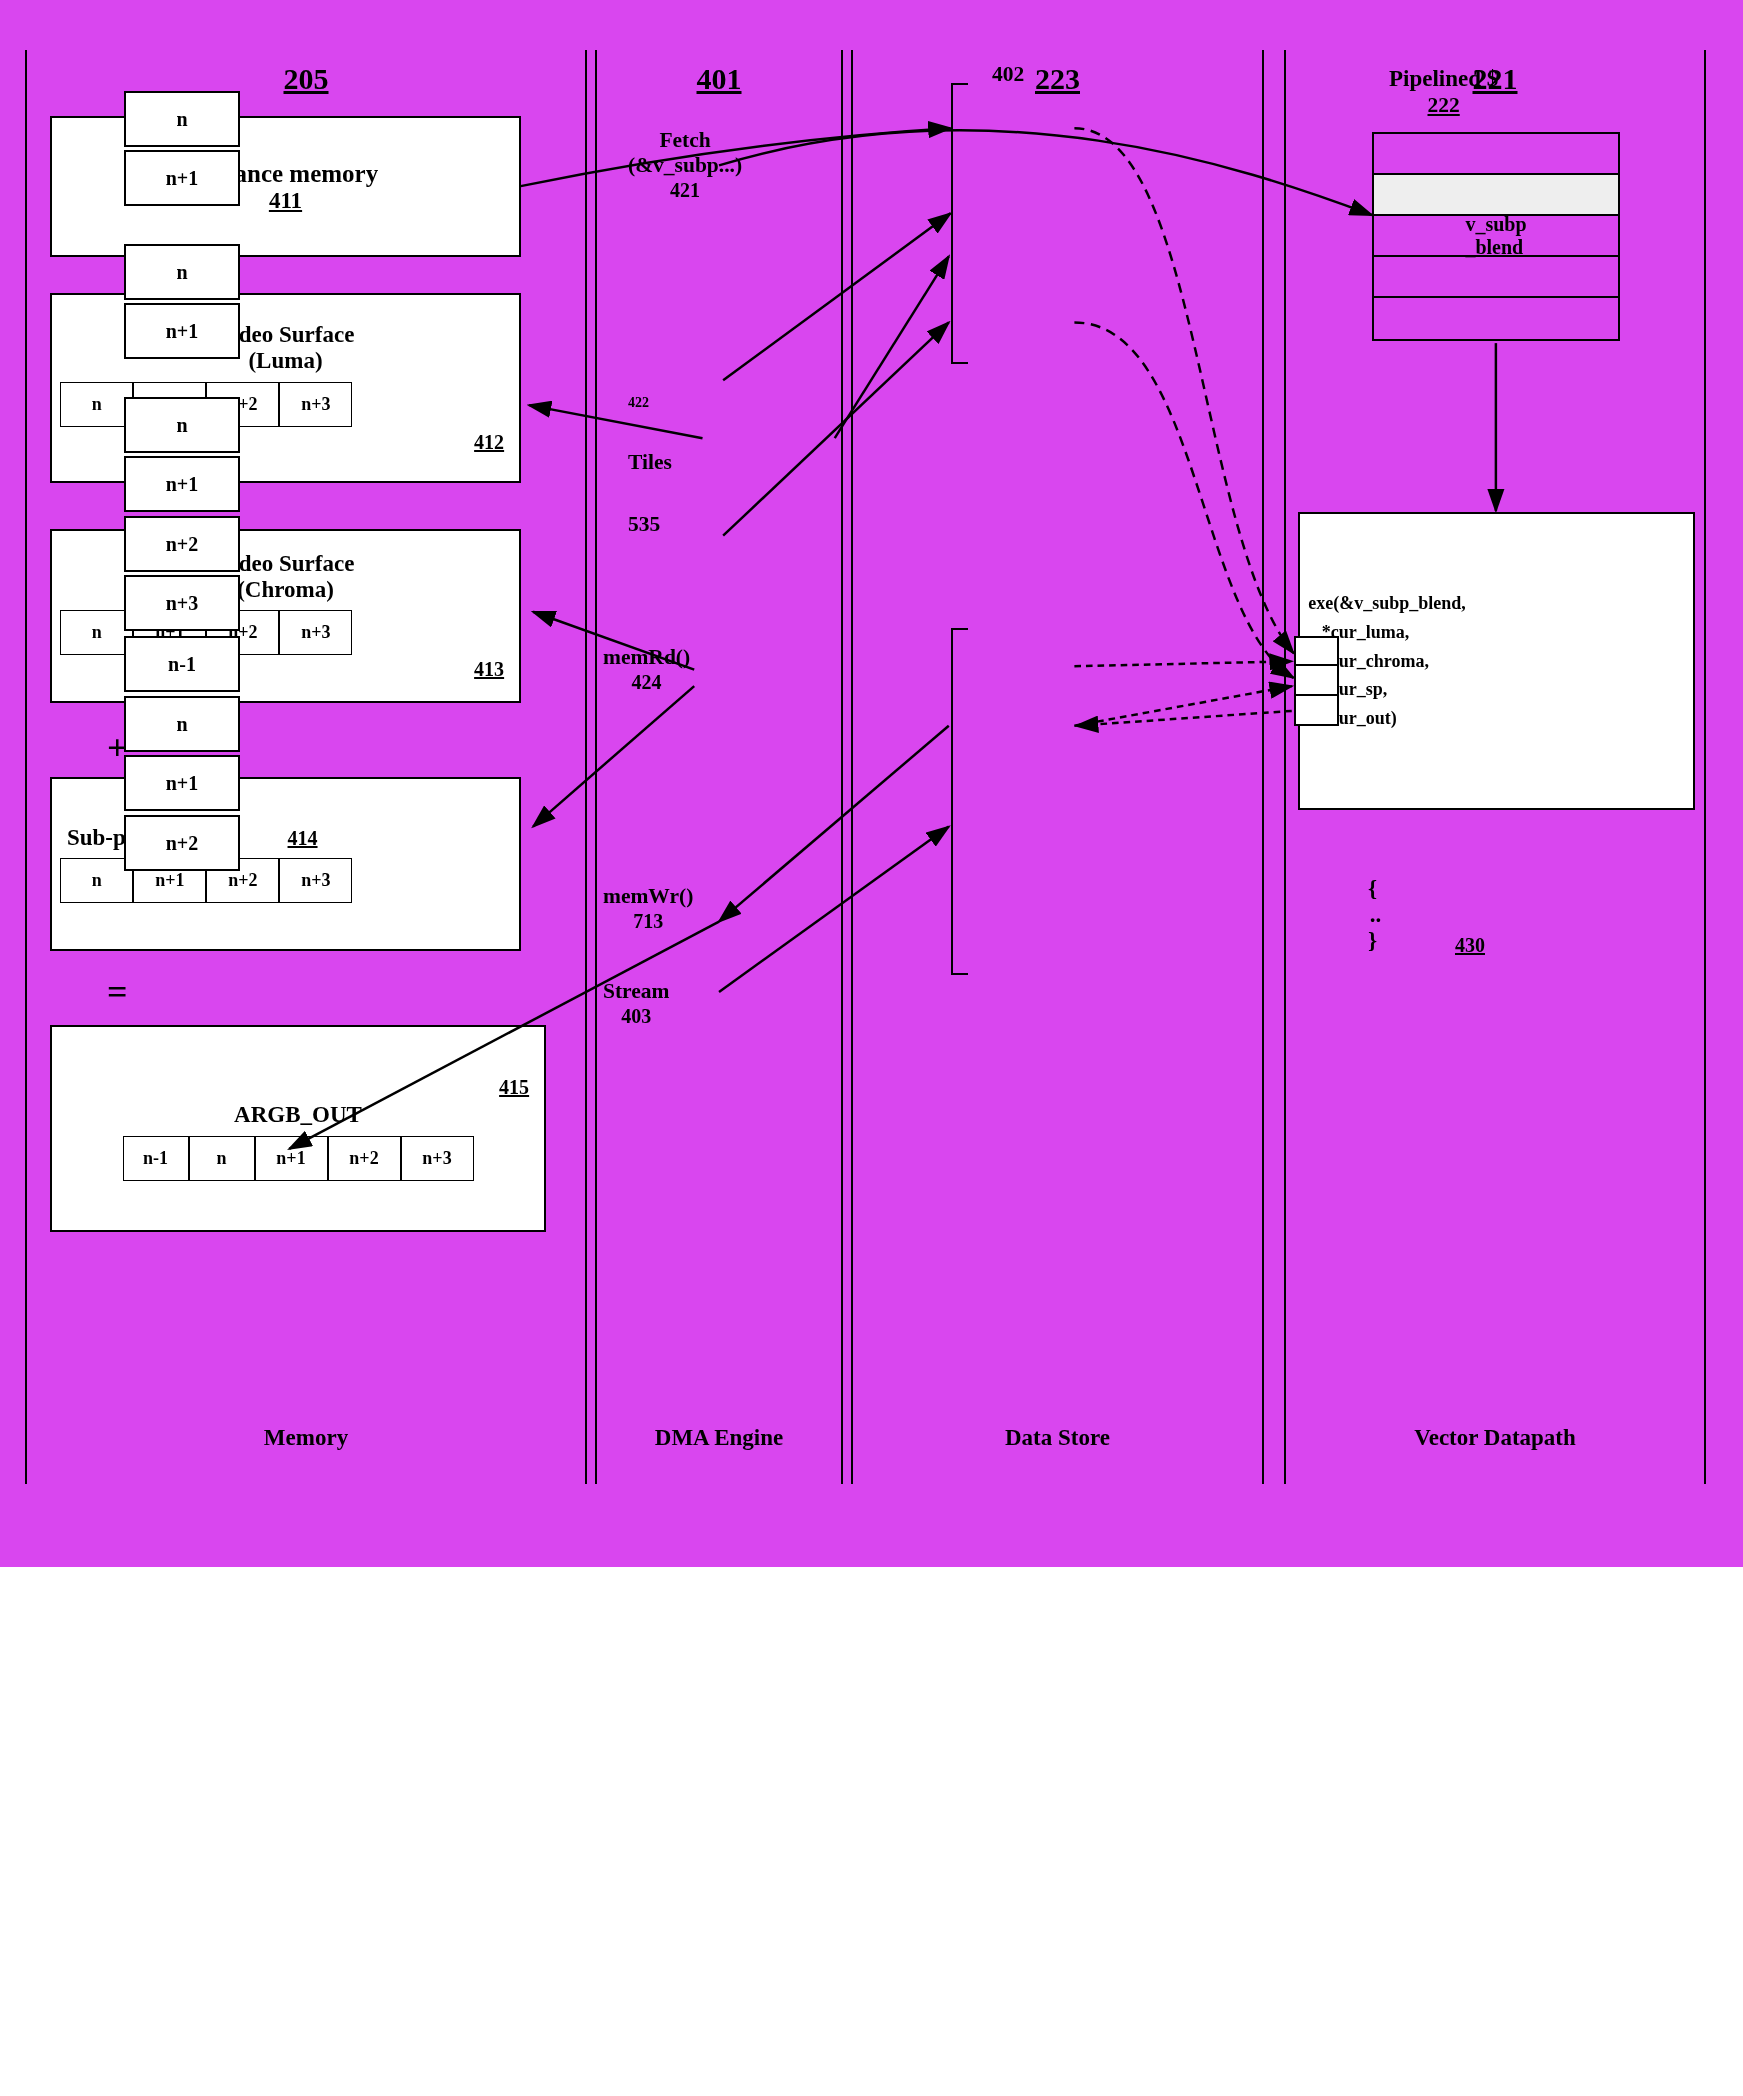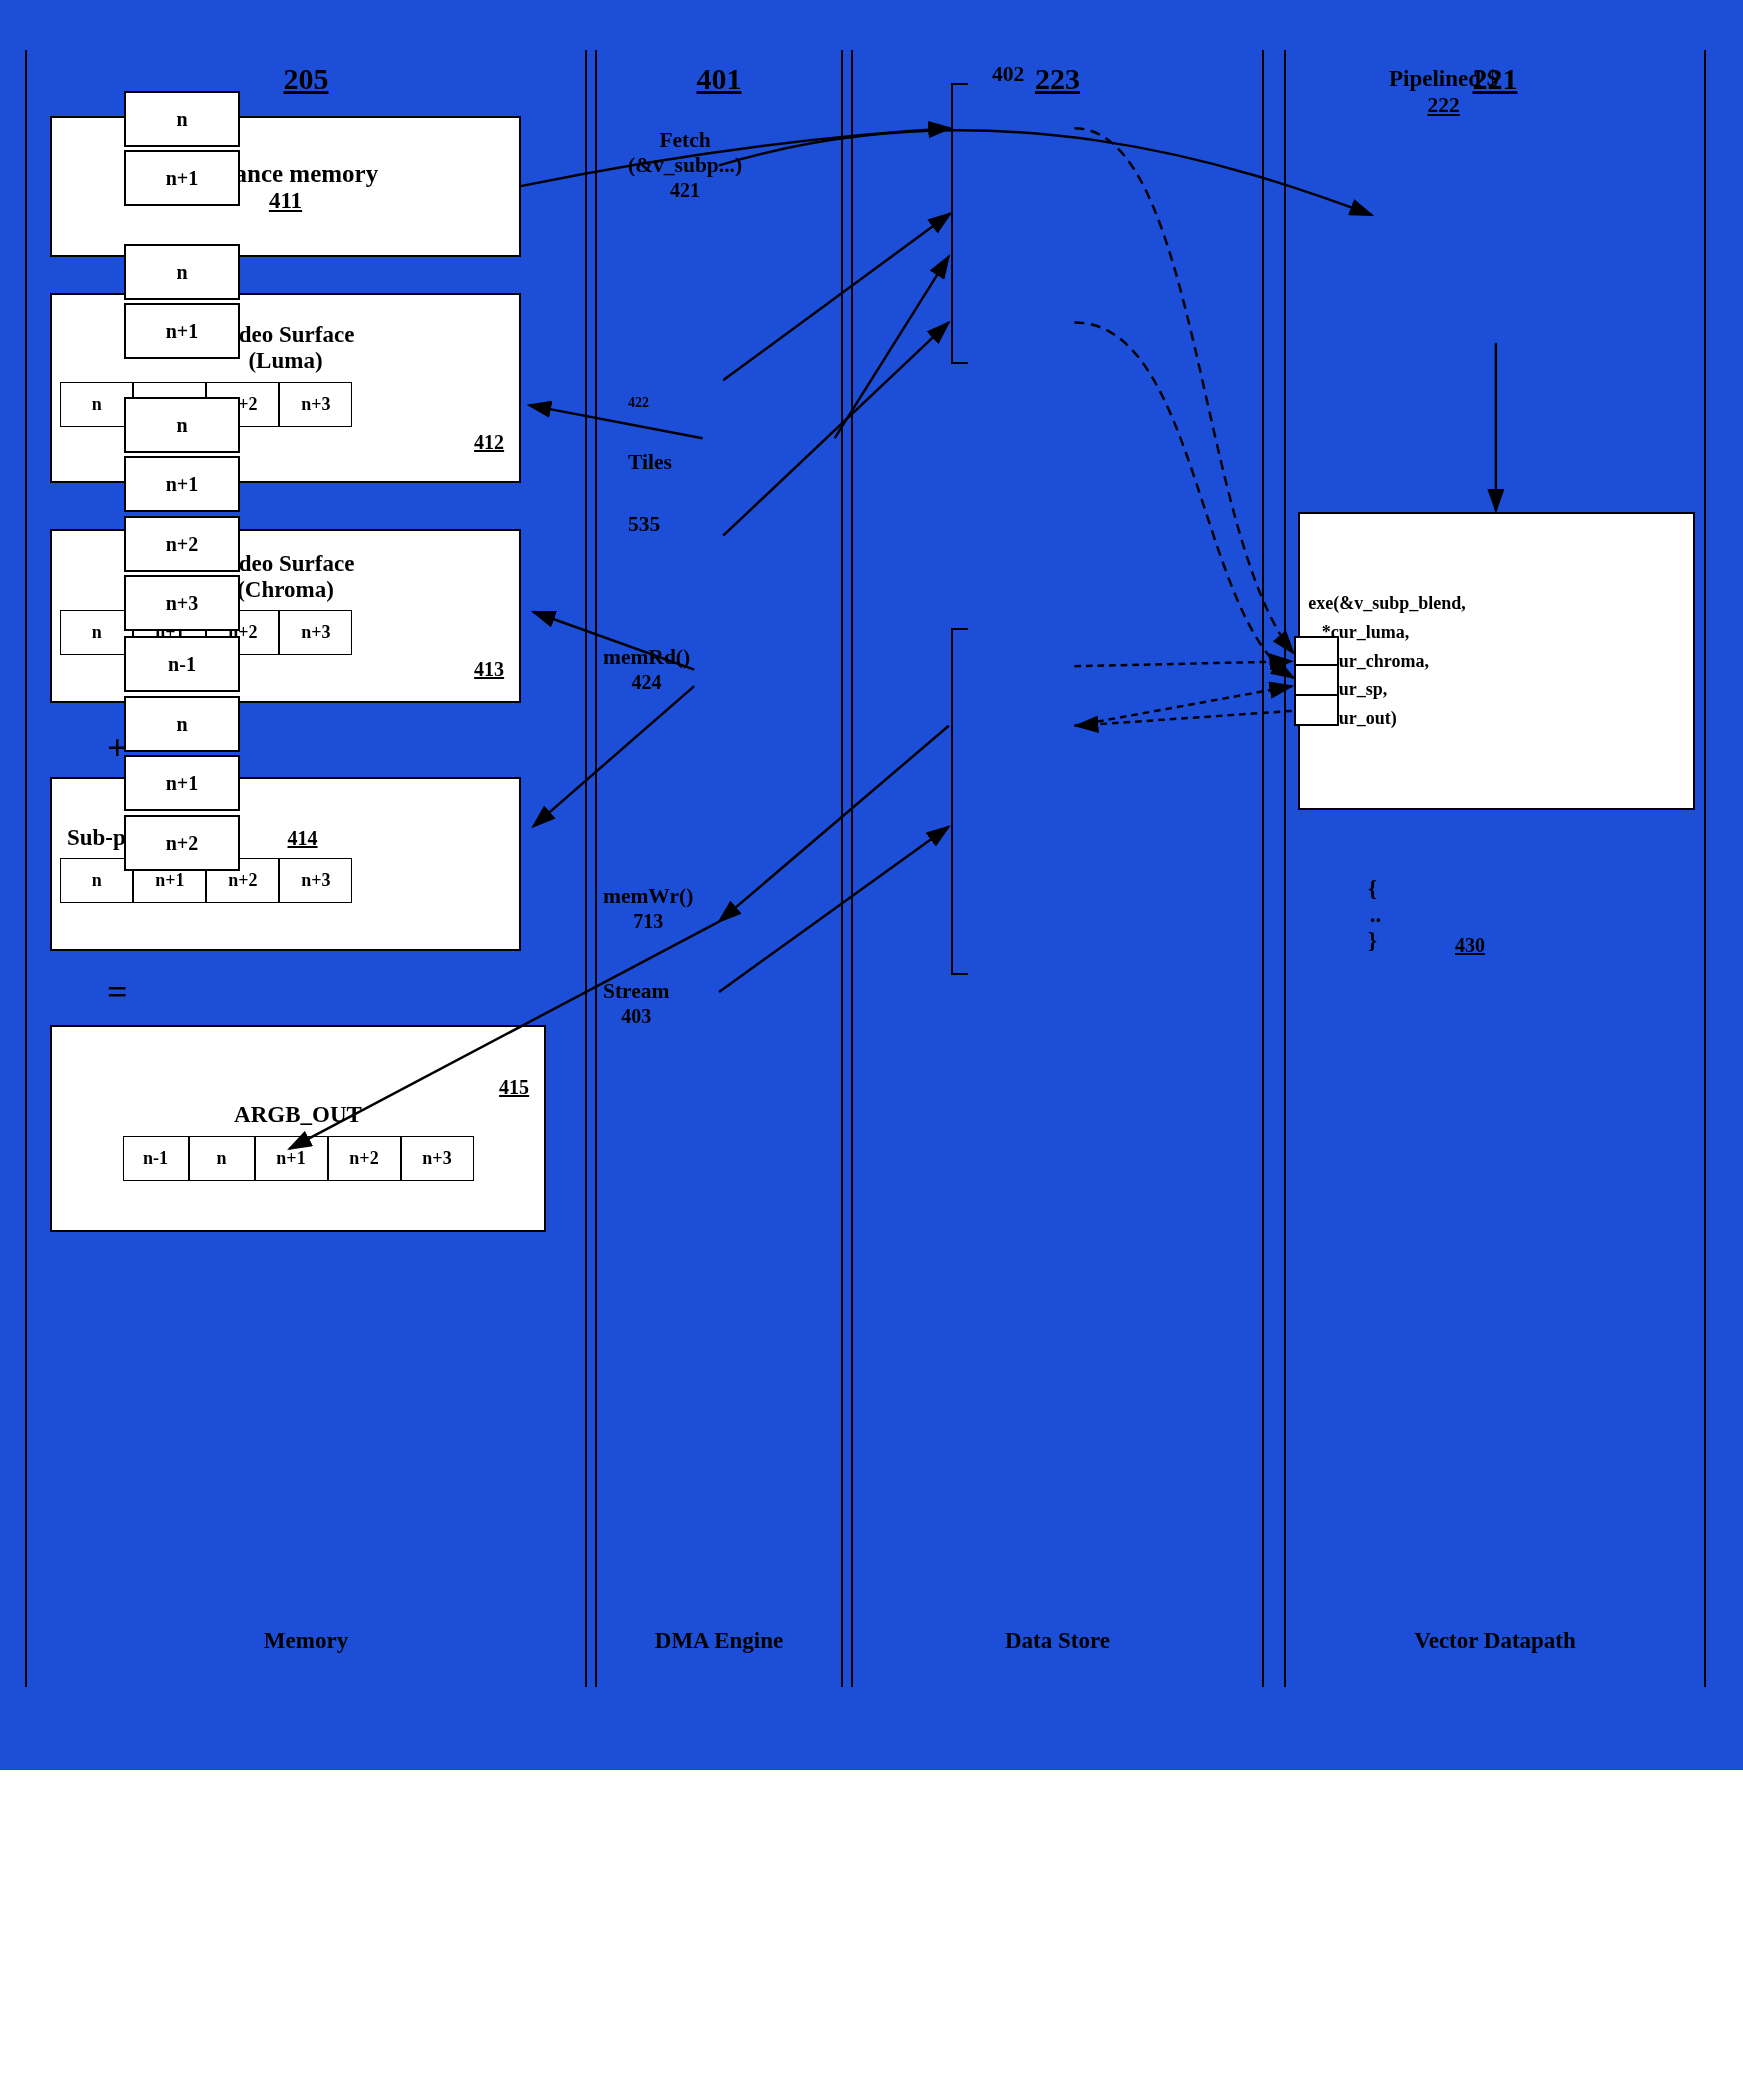--- a/index.html
+++ b/index.html
@@ -9,22 +9,22 @@
       font-size: 11.6px;
       width: 1743px;
       min-height: 2097px;
       position: relative;
       overflow: hidden;
     }
 
     .diagram-container {
       position: relative;
       width: 1743px;
-      height: 1770px;
-      background: #1d4ed8;
+      height: 1567px;
+      background: #d946ef;
       padding-left: 16px;
     }
 
     
     .column {
       position: absolute;
       top: 50px;
       bottom: 83px;
       border-left: 2.5px solid #000;
       border-right: 2.5px solid #000;
@@ -232,20 +232,27 @@
   <div class="ds-cell" style="top:636px;">n-1</div>
   <div class="ds-cell" style="top:696px;">n</div>
   <div class="ds-cell" style="top:755px;">n+1</div>
   <div class="ds-cell" style="top:815px;">n+2</div>
 
   <div class="label" style="left:1389px; top:66px; font-size:23px; text-align:center;">
     Pipelined $<br>
     <span style="text-decoration:underline; font-size:21.5px;">222</span>
   </div>
 
+  <div style="position:absolute; left:1372px; top:132px; width:248px; border:2.5px solid #000;">
+    <div style="height:41px; border-bottom:2.5px solid #000;"></div>
+    <div style="height:41px; border-bottom:2.5px solid #000; background:#eee;"></div>
+    <div style="height:41px; border-bottom:2.5px solid #000; display:flex; align-items:center; justify-content:center; font-size:20px; font-weight:bold;">v_subp<br>_blend</div>
+    <div style="height:41px; border-bottom:2.5px solid #000;"></div>
+    <div style="height:41px;"></div>
+  </div>
 
   <div class="box" style="left:1298px; top:512px; width:397px; height:298px; flex-direction:column; font-size:18px; padding:8.3px; align-items:flex-start; justify-content:center;">
     <div style="text-align:left; line-height:1.6; font-size:18px; font-weight:bold;">
       exe(&amp;v_subp_blend,<br>
       &nbsp;&nbsp;&nbsp;*cur_luma,<br>
       &nbsp;&nbsp;&nbsp;*cur_chroma,<br>
       &nbsp;&nbsp;&nbsp;*cur_sp,<br>
       &nbsp;&nbsp;&nbsp;*cur_out)
     </div>
   </div>

